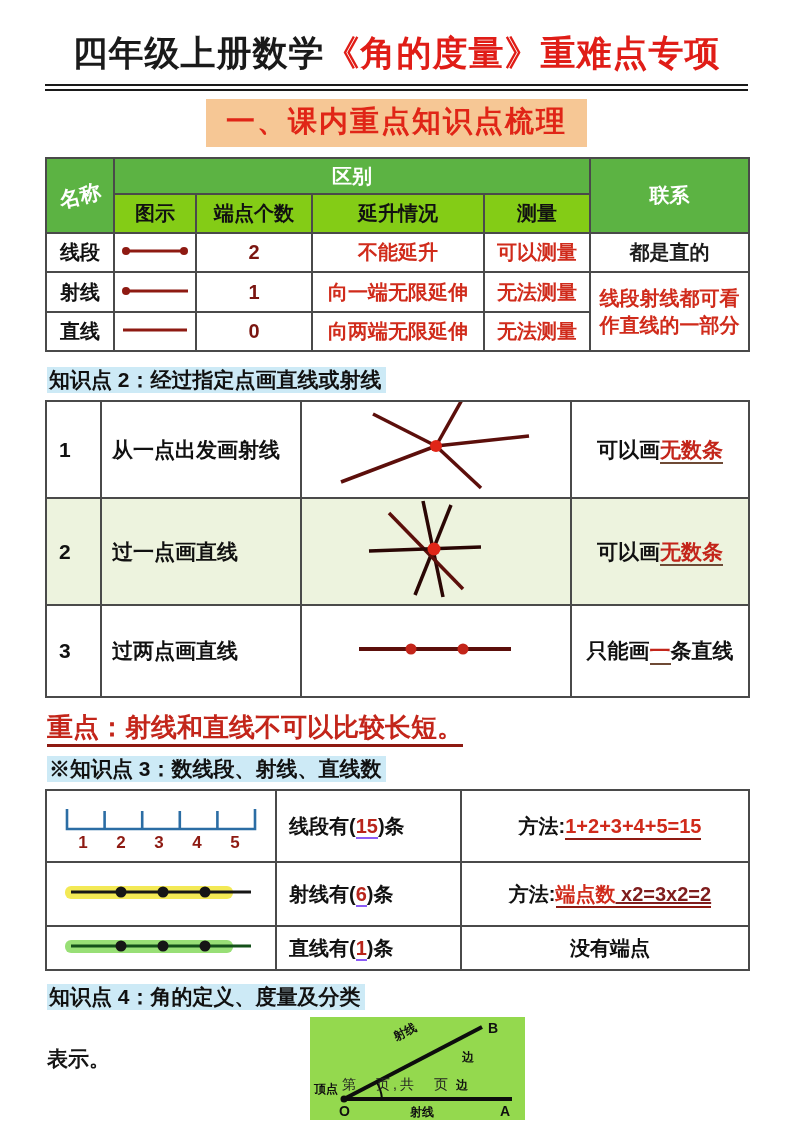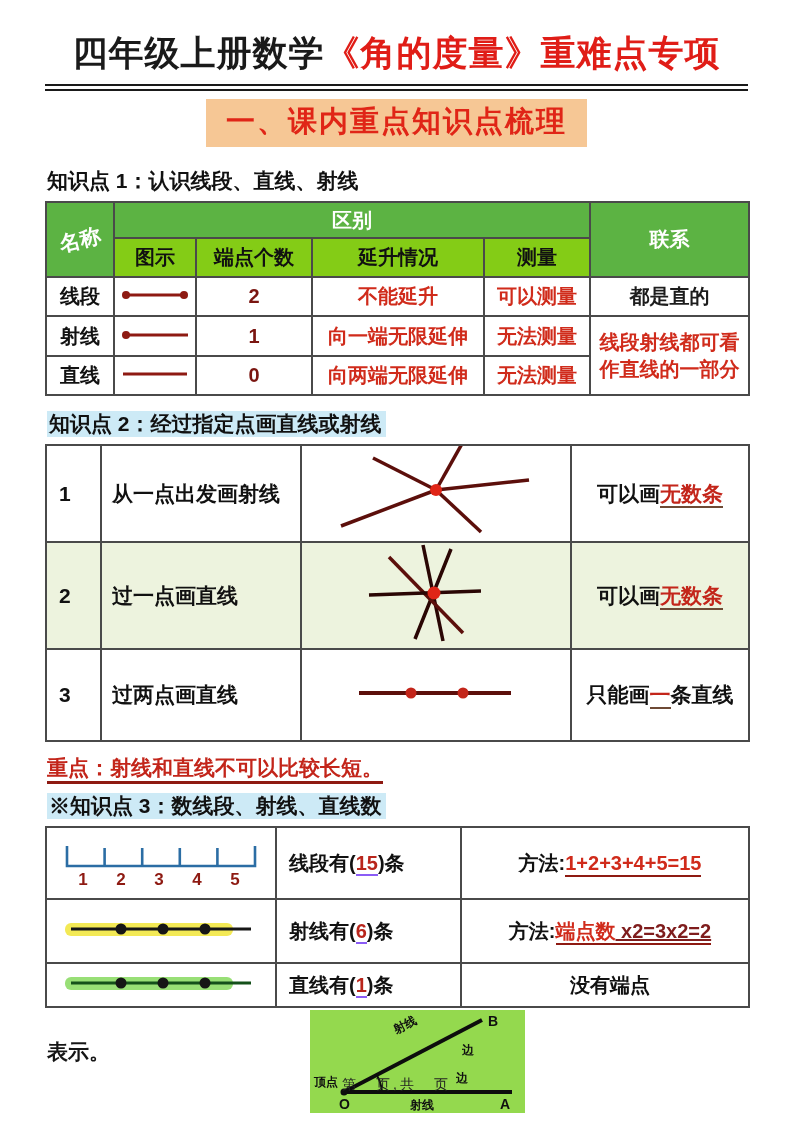--- a/index.html
+++ b/index.html
@@ -11,21 +11,21 @@
     position:relative;
     overflow:hidden;
   }
   .page { width:793px; height:1122px; padding:30px 45px 0 45px; }
 
   
   .title { text-align:center; font-size:35px; font-weight:bold; letter-spacing:1px; white-space:nowrap; }
   .title .t-black { color:#1a1a1a; }
   .title .t-red   { color:#e01d17; }
   .double-rule { margin:7px 0 8px 0; height:7px; border-top:2.5px solid #1a1a1a; border-bottom:2.5px solid #1a1a1a; }
-  .banner-wrap { text-align:center; margin:4px 0 20px 0; }
+  .banner-wrap { text-align:center; margin:4px 0 10px 0; }
   .banner {
     display:inline-block; background:#f6c795; color:#e02517;
     font-size:29px; font-weight:bold; padding:3px 20px 5px 20px; letter-spacing:2px;
   }
 
   
   .kp-head { font-size:21px; font-weight:bold; color:#111; margin:10px 0 6px 2px; }
   .kp-head .hl-blue { background:#cdeaf6; padding:1px 4px 2px 2px; }
 
   
@@ -47,21 +47,21 @@
 
   
   .t2 td { font-size:21px; font-weight:bold; }
   .t2 .numcol { text-align:left; padding-left:12px; color:#111; }
   .t2 .desc { text-align:left; padding-left:10px; color:#111; }
   .t2 .res { color:#111; padding:0 4px; }
   .t2 .res .u-red { color:#c3251a; border-bottom:2.5px solid #6e4a35; padding-bottom:1px; }
   .t2 .greenrow td { background:#edf3de; }
 
   
-  .note { margin:12px 0 10px 2px; font-size:21px; font-weight:bold; color:#c3251a; }
+  .note { margin:12px 0 10px 2px; font-size:26px; font-weight:bold; color:#c3251a; }
   .note span { border-bottom:3px solid #8e1a12; padding-bottom:2px; }
 
   
   .t3 td { font-size:20px; font-weight:bold; }
   .t3 .cnt { text-align:left; padding-left:12px; color:#111; }
   .t3 .cnt .u-red { color:#b9251b; border-bottom:2px solid #8b5cf6; }
   .t3 .meth { text-align:center; padding-left:10px; color:#111; }
   .t3 .meth .formula { border-bottom:2.5px solid #8e1a12; padding-bottom:1px; }
   .t3 .meth .f-bright { color:#d02b1b; }
   .t3 .meth .f-dark { color:#7f1d1d;text-decoration:underline; }
@@ -87,21 +87,20 @@
 
   <div class="title">
     <span class="t-black">四年级上册数学</span><span class="t-red">《角的度量》重难点专项</span>
   </div>
   <div class="double-rule"></div>
 
   <div class="banner-wrap">
     <span class="banner">一、课内重点知识点梳理</span>
   </div>
 
-  <div class="kp-head">知识点 1：认识线段、直线、射线</div>
 
   <table class="t1">
     <colgroup>
         <col style="width:68px">
         <col style="width:82px">
         <col style="width:116px">
         <col style="width:172px">
         <col style="width:106px">
         <col style="width:159px">
       </colgroup>
@@ -281,20 +280,21 @@
       <td class="cnt">
         <span>直线有(</span><span class="u-red">1</span><span>)条</span>
       </td>
       <td class="meth">
         <span class="plain">没有端点</span>
       </td>
     </tr>
   </tbody>
     </table>
 
+  <div class="kp-head" style="margin-top:12px"><span class="hl-blue">知识点 4：角的定义、度量及分类</span></div>
 
 
   <div class="def-row">
     <span class="line2">表示。</span>
     <div class="angle-box">
       <svg width="215" height="103" viewBox="0 0 215 103">
         <line x1="34" y1="82" x2="202" y2="82" stroke="#0d0d0d" stroke-width="4"></line>
         <line x1="34" y1="82" x2="172" y2="10" stroke="#0d0d0d" stroke-width="4"></line>
         <path d="M 72 82 A 38 38 0 0 0 66 64" fill="none" stroke="#0d0d0d" stroke-width="2"></path>
         <circle cx="34" cy="82" r="3.5" fill="#0d0d0d"></circle>

